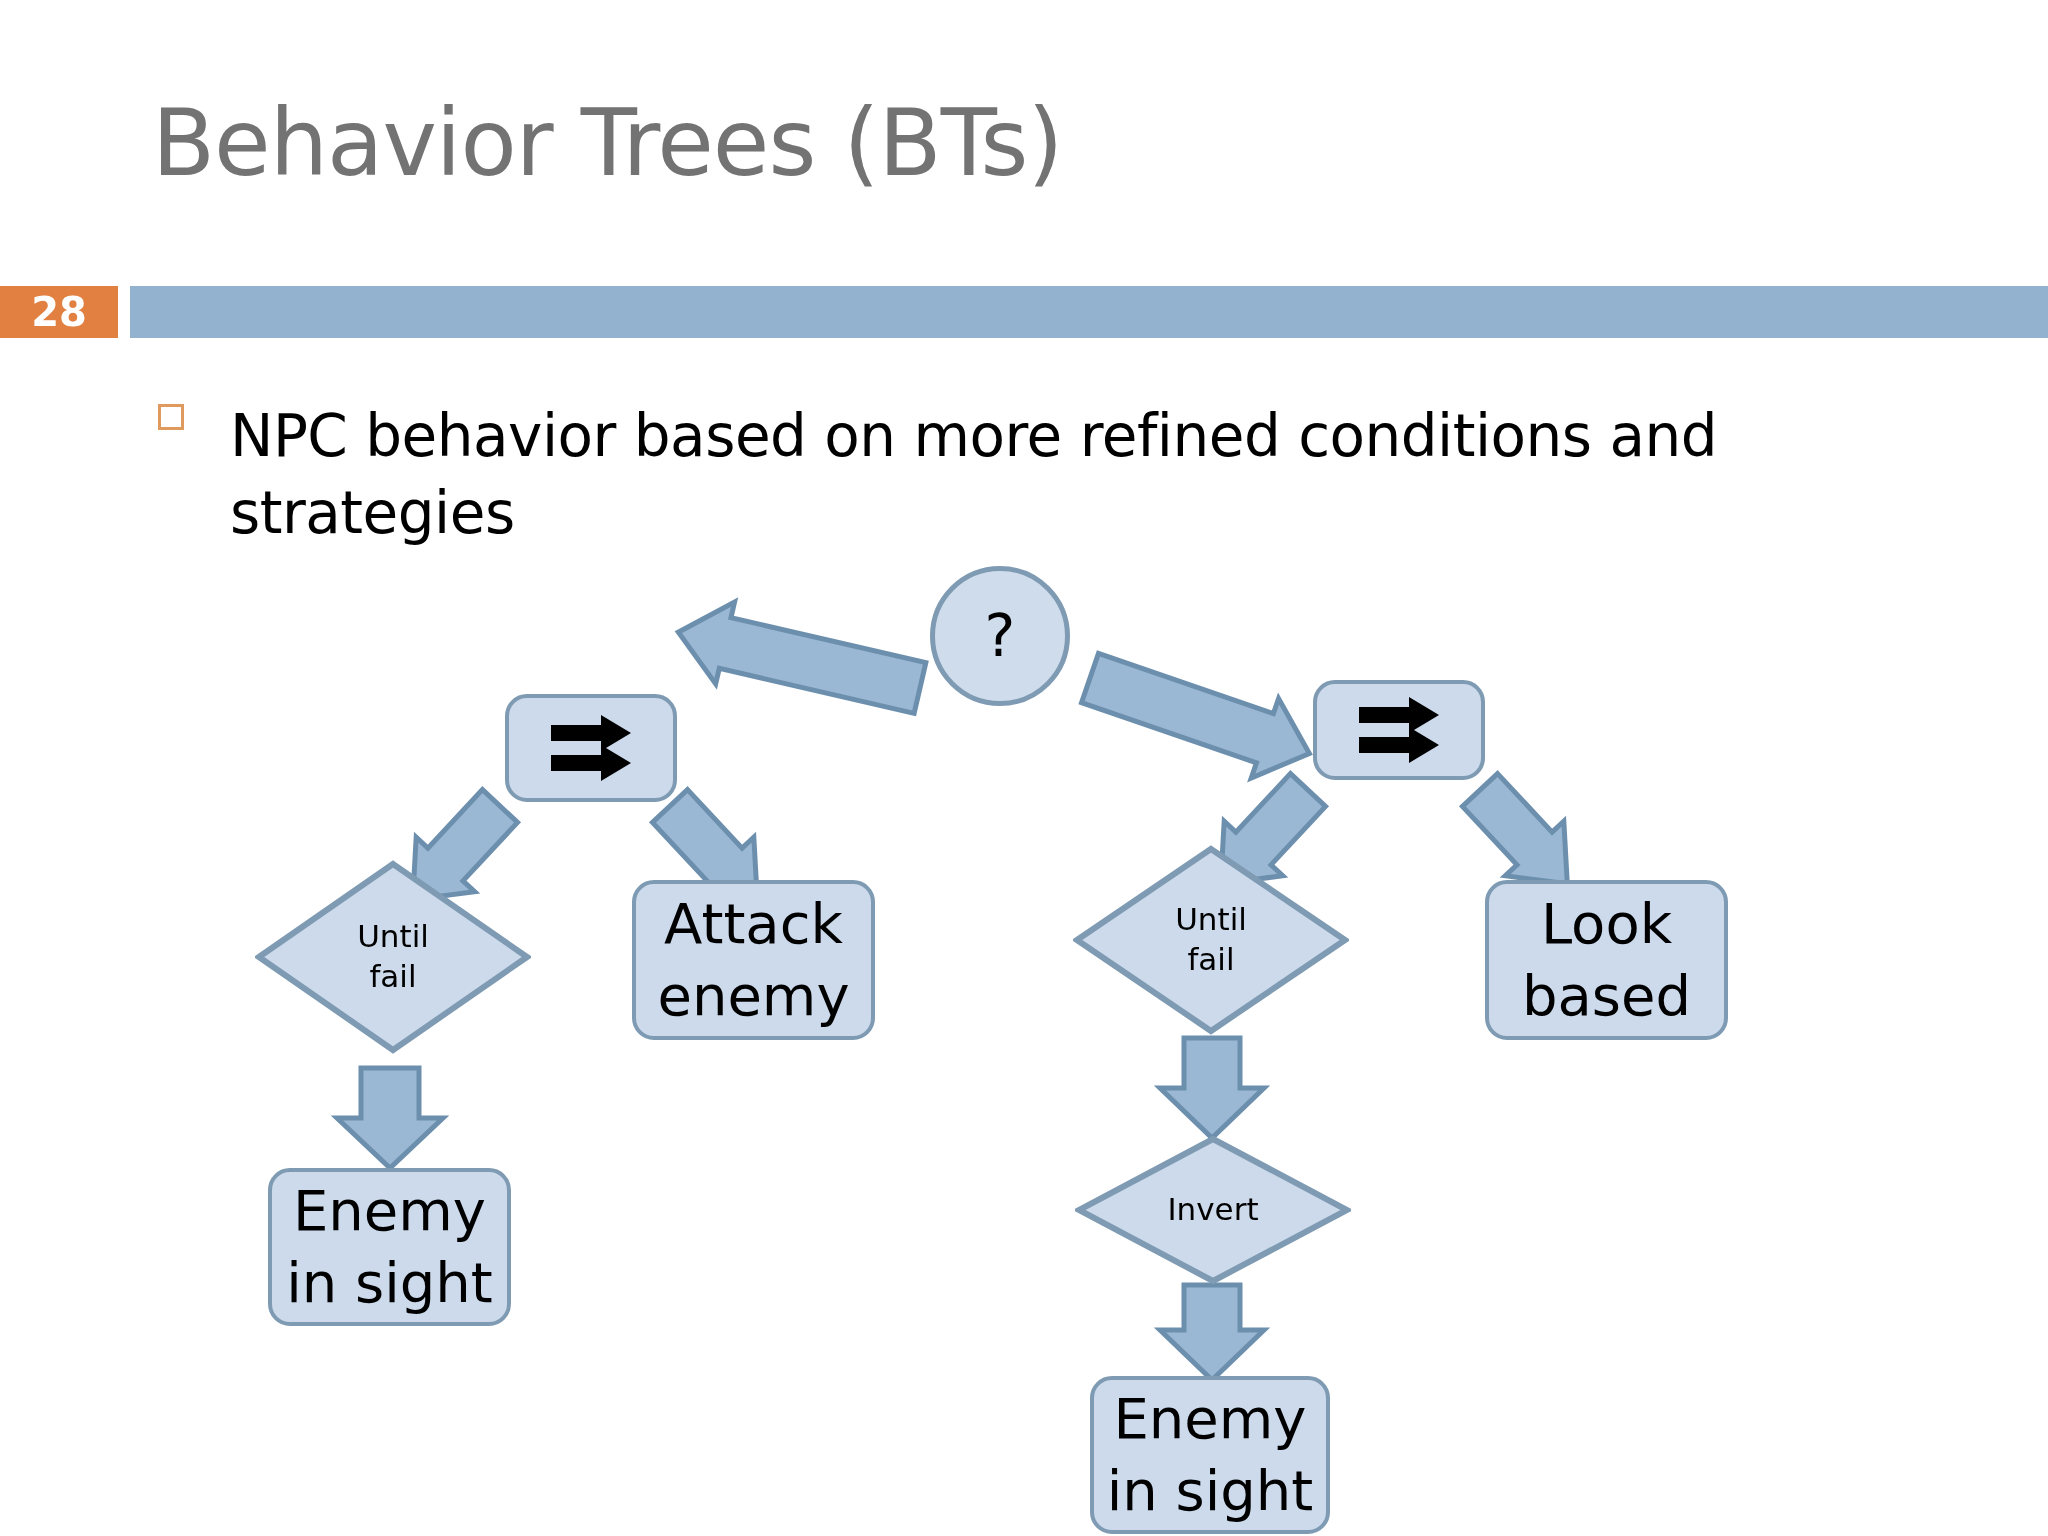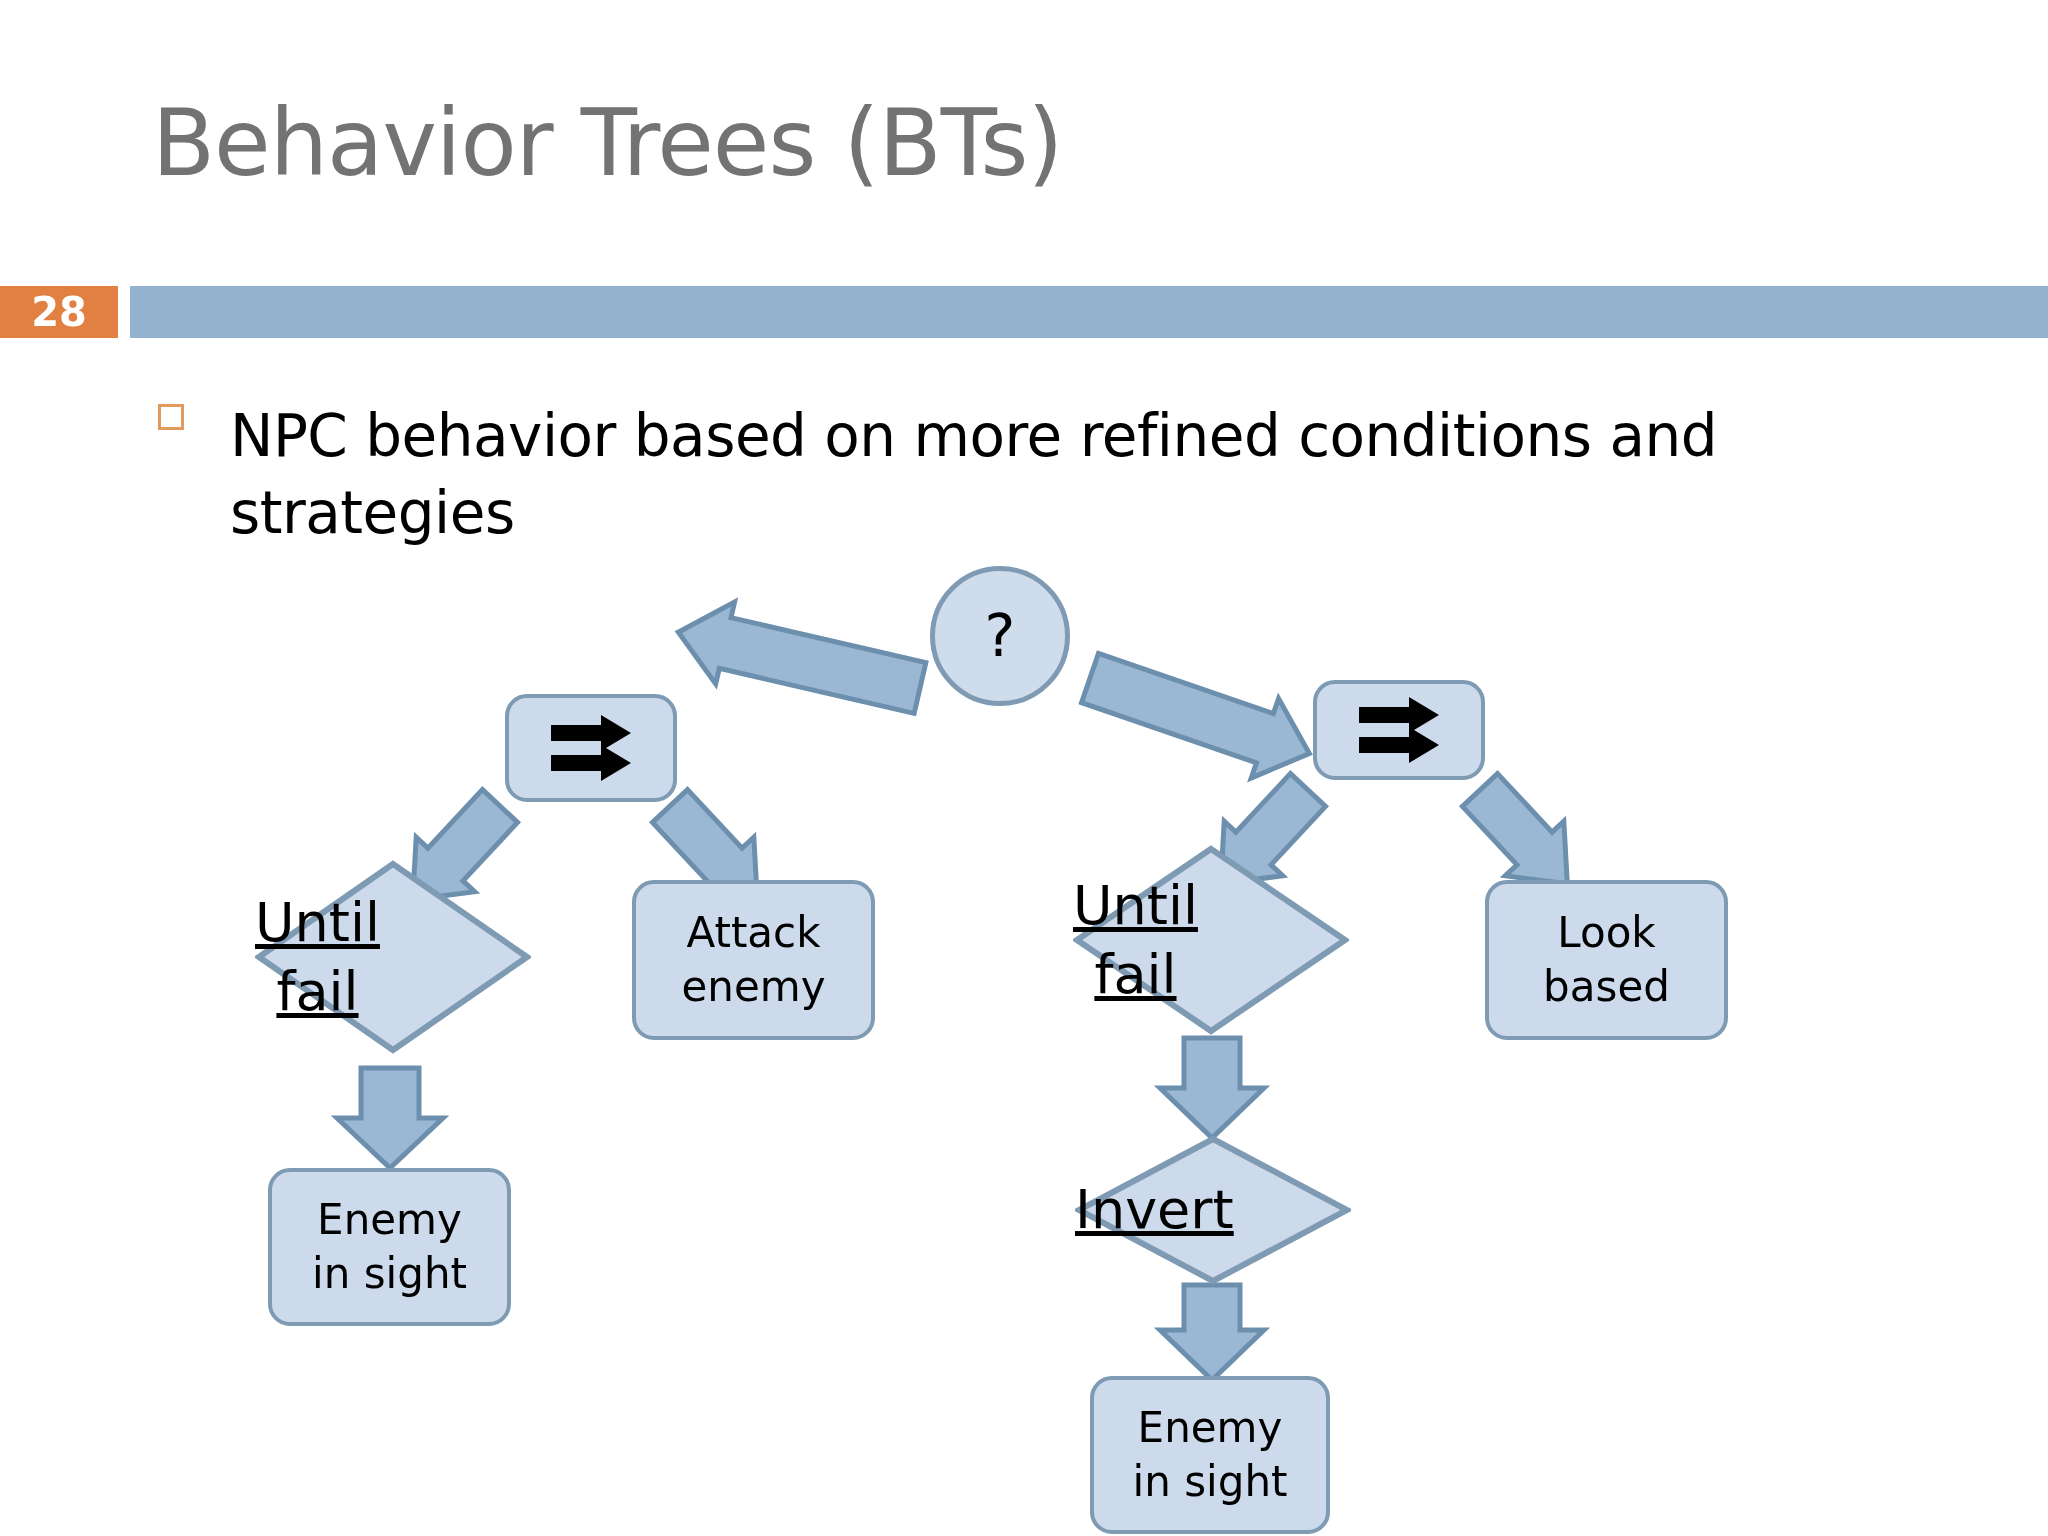--- a/index.html
+++ b/index.html
@@ -105,21 +105,21 @@
   
   .node {
     position: absolute;
     box-sizing: border-box;
     display: flex;
     align-items: center;
     justify-content: center;
     text-align: center;
     color: #000000;
     font-family: "DejaVu Sans", sans-serif;
-    font-size: 42px;
+    font-size: 56px;
     line-height: 1.28;
   }
 
   .node-box {
     background: #ccdaeb;
     border: 4px solid #7f9bb3;
     border-radius: 22px;
   }
 
   .node-circle {
@@ -136,26 +136,26 @@
     position: absolute;
     left: 0; top: 0;
   }
   .node-diamond-label {
     position: absolute;
     left: 0; top: 0;
     width: 100%;
     height: 100%;
     display: flex;
     align-items: center;
+    justify-content: center;
     text-align: center;
     font-family: "DejaVu Sans", sans-serif;
-    font-size: 54px;
+    font-size: 31px;
     line-height: 1.28;
     color: #000000;
-    text-decoration: underline;
   }
 
   .seq-glyph {
     display: block;
     width: 92px;
     height: 74px;
   }
 
   .nowrap { white-space: nowrap; }
 </style>

